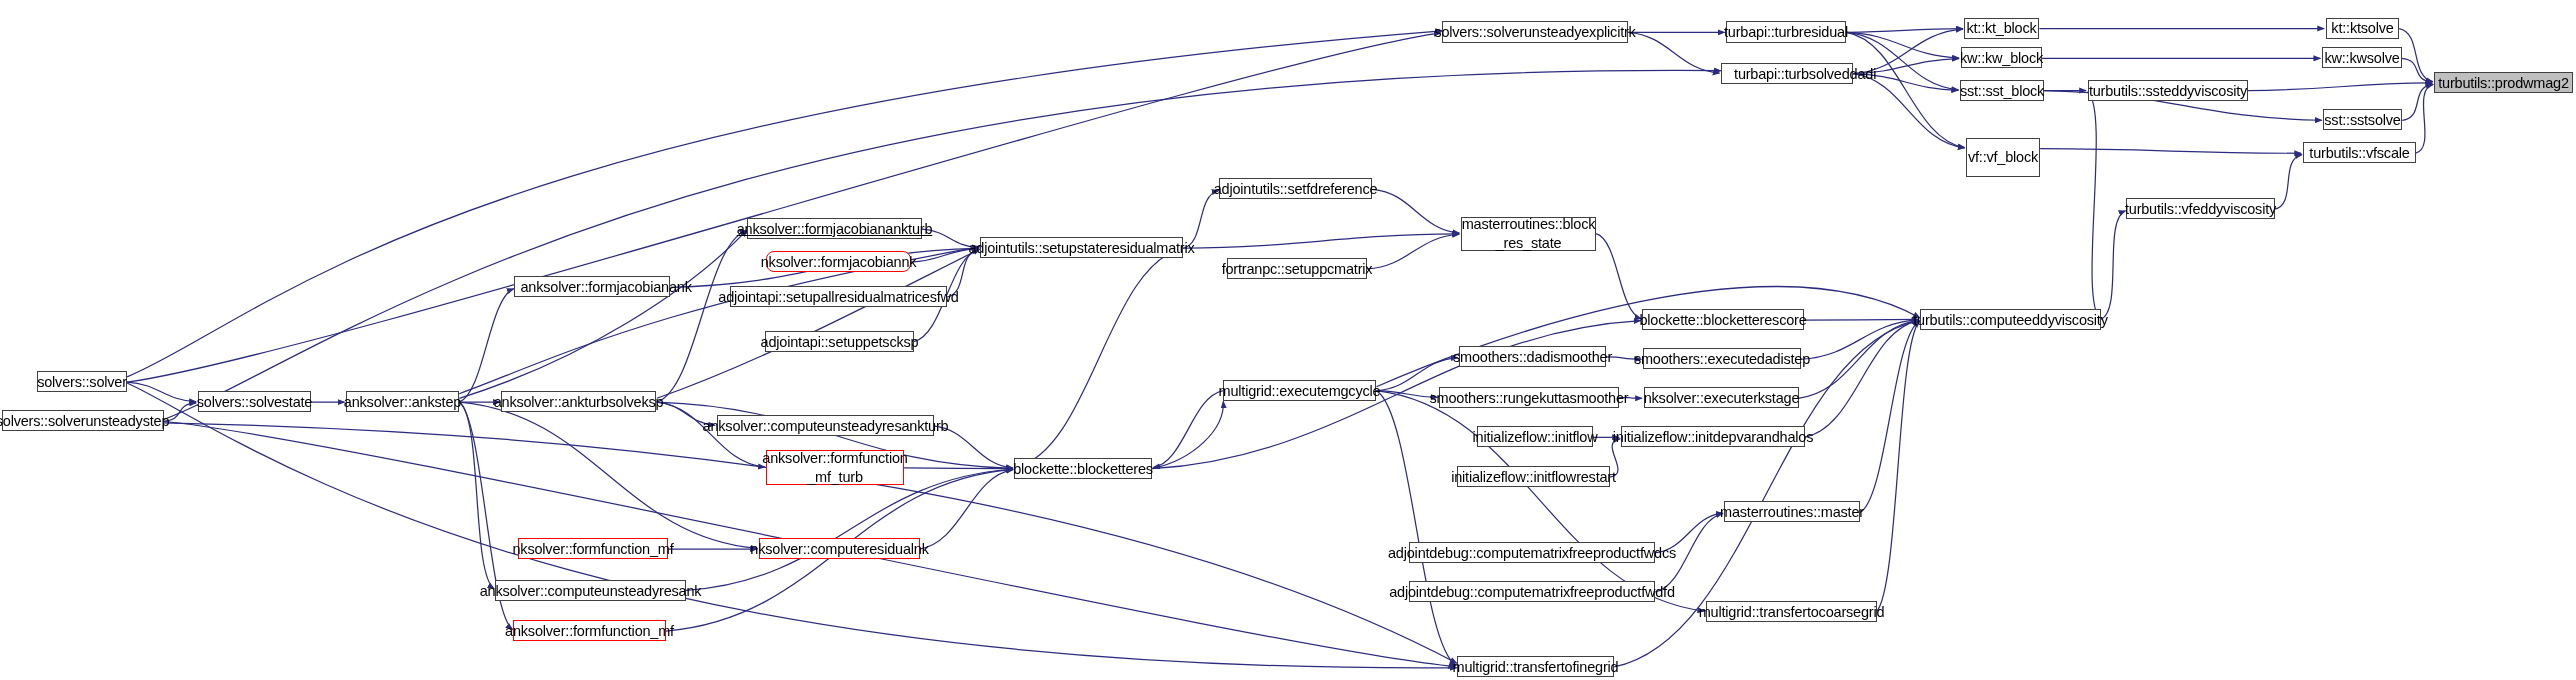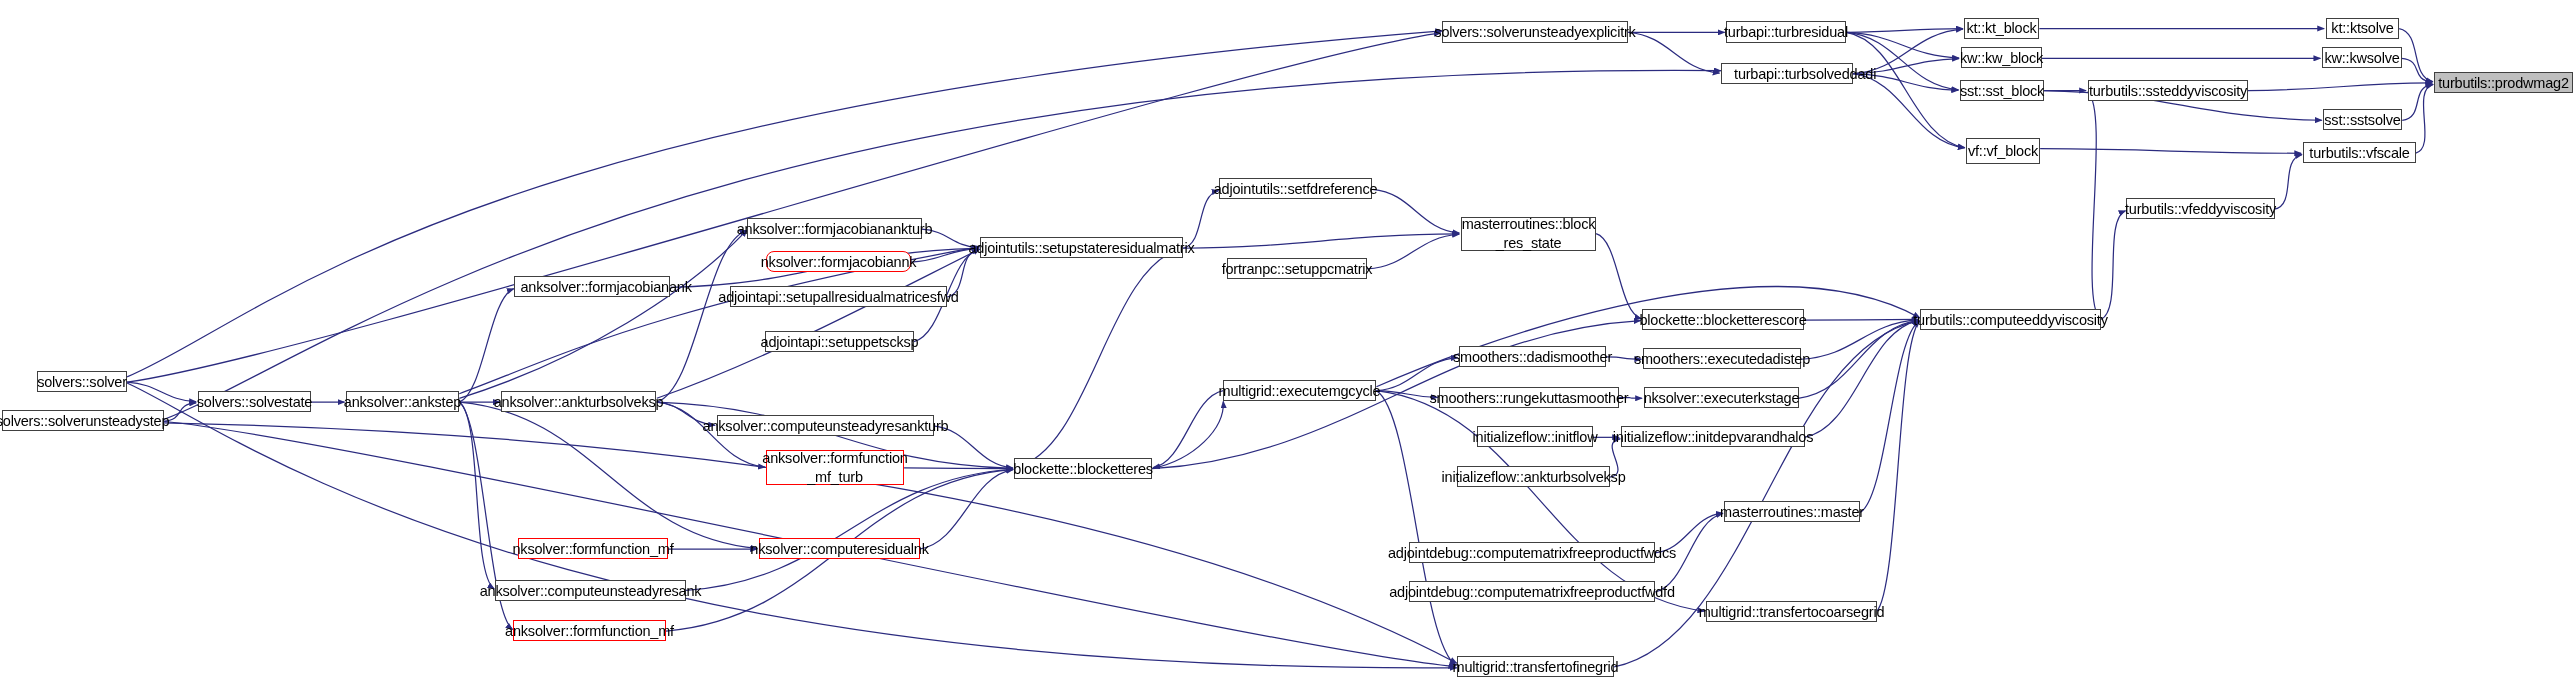--- a/index.html
+++ b/index.html
@@ -133,59 +133,59 @@
         <path d="M 1798,505 C 1900,460 2300,300 2508,415" fill="none" stroke="#2b2b7f" stroke-width="1.6" marker-end="url(#arrow)"></path>
       </g>
   </svg>
   <div id="nodes-group">
       <div class="node " style="left: 37px; top: 371px; width: 90px; height: 21.4px;">solvers::solver</div>
       <div class="node " style="left: 1.5px; top: 410px; width: 162px; height: 21.4px;">solvers::solverunsteadystep</div>
       <div class="node " style="left: 198px; top: 391px; width: 113px; height: 21.4px;">solvers::solvestate</div>
       <div class="node " style="left: 346px; top: 391px; width: 113px; height: 21.4px;">anksolver::ankstep</div>
       <div class="node " style="left: 514px; top: 276px; width: 156px; height: 21.4px; padding-left: 32px;">anksolver::formjacobianank</div>
       <div class="node " style="left: 501px; top: 391px; width: 155px; height: 21.4px;">anksolver::ankturbsolveksp</div>
-      <div class="node " style="left: 747px; top: 218px; width: 175px; height: 21.4px;">anksolver::formjacobianankturb</div>
+      <div class="node " style="left: 747px; top: 218px; width: 175px; height: 21.4px; text-decoration: underline;">anksolver::formjacobianankturb</div>
       <div class="node red" style="left: 766px; top: 251px; width: 145px; height: 21.4px; border-color: rgb(255, 0, 0); border-radius: 8px;">nksolver::formjacobiannk</div>
       <div class="node " style="left: 730px; top: 286px; width: 217px; height: 21.4px;">adjointapi::setupallresidualmatricesfwd</div>
       <div class="node " style="left: 765px; top: 331px; width: 149px; height: 21.4px;">adjointapi::setuppetscksp</div>
       <div class="node " style="left: 717px; top: 415px; width: 217px; height: 21.4px;">anksolver::computeunsteadyresankturb</div>
       <div class="node red two-line" style="left: 766px; top: 450px; width: 138px; height: 35px; border-color: rgb(255, 0, 0);">anksolver::formfunction
 _mf_turb</div>
       <div class="node red" style="left: 518px; top: 538px; width: 150px; height: 21.4px; border-color: rgb(255, 0, 0);">nksolver::formfunction_mf</div>
       <div class="node red" style="left: 759px; top: 538px; width: 161px; height: 21.4px; border-color: rgb(255, 0, 0);">nksolver::computeresidualnk</div>
       <div class="node " style="left: 495px; top: 580px; width: 191px; height: 21.4px;">anksolver::computeunsteadyresank</div>
       <div class="node red" style="left: 513px; top: 620px; width: 153px; height: 21.4px; border-color: rgb(255, 0, 0);">anksolver::formfunction_mf</div>
       <div class="node " style="left: 980px; top: 237px; width: 203px; height: 21.4px;">adjointutils::setupstateresidualmatrix</div>
       <div class="node " style="left: 1219px; top: 178px; width: 153px; height: 21.4px;">adjointutils::setfdreference</div>
       <div class="node " style="left: 1227px; top: 258px; width: 140px; height: 21.4px;">fortranpc::setuppcmatrix</div>
       <div class="node " style="left: 1014px; top: 458px; width: 138px; height: 21.4px;">blockette::blocketteres</div>
       <div class="node " style="left: 1223px; top: 380px; width: 153px; height: 21.4px;">multigrid::executemgcycle</div>
       <div class="node two-line" style="left: 1461px; top: 217px; width: 135px; height: 34px;">masterroutines::block
 _res_state</div>
       <div class="node " style="left: 1459px; top: 346px; width: 147px; height: 21.4px;">smoothers::dadismoother</div>
       <div class="node " style="left: 1439px; top: 387px; width: 180px; height: 21.4px;">smoothers::rungekuttasmoother</div>
       <div class="node " style="left: 1477px; top: 426px; width: 116px; height: 21.4px;">initializeflow::initflow</div>
-      <div class="node " style="left: 1457px; top: 466px; width: 153px; height: 21.4px;">initializeflow::ankturbsolveksp</div>
+      <div class="node " style="left: 1457px; top: 466px; width: 153px; height: 21.4px;">initializeflow::initflowrestart</div>
       <div class="node " style="left: 1409px; top: 542px; width: 246px; height: 21.4px;">adjointdebug::computematrixfreeproductfwdcs</div>
       <div class="node " style="left: 1409px; top: 581px; width: 246px; height: 21.4px;">adjointdebug::computematrixfreeproductfwdfd</div>
       <div class="node " style="left: 1642px; top: 309px; width: 162px; height: 21.4px;">blockette::blocketterescore</div>
       <div class="node " style="left: 1643px; top: 348px; width: 158px; height: 21.4px;">smoothers::executedadistep</div>
       <div class="node " style="left: 1644px; top: 387px; width: 155px; height: 21.4px;">nksolver::executerkstage</div>
       <div class="node " style="left: 1621px; top: 426px; width: 184px; height: 21.4px;">initializeflow::initdepvarandhalos</div>
       <div class="node " style="left: 1724px; top: 501px; width: 136px; height: 21.4px;">masterroutines::master</div>
       <div class="node " style="left: 1706px; top: 601px; width: 171px; height: 21.4px;">multigrid::transfertocoarsegrid</div>
       <div class="node " style="left: 1457px; top: 656px; width: 157px; height: 21.4px;">multigrid::transfertofinegrid</div>
       <div class="node " style="left: 1920px; top: 309px; width: 181px; height: 21.4px;">turbutils::computeeddyviscosity</div>
       <div class="node " style="left: 1442px; top: 21.4px; width: 186px; height: 21.4px;">solvers::solverunsteadyexplicitrk</div>
       <div class="node " style="left: 1726px; top: 21.4px; width: 120px; height: 21.4px;">turbapi::turbresidual</div>
       <div class="node " style="left: 1721px; top: 63px; width: 132px; height: 21.4px; padding-left: 40px;">turbapi::turbsolveddadi</div>
       <div class="node " style="left: 1964px; top: 17.6px; width: 75px; height: 21.4px;">kt::kt_block</div>
       <div class="node " style="left: 1961px; top: 47px; width: 81px; height: 21.4px;">kw::kw_block</div>
       <div class="node " style="left: 1960px; top: 80px; width: 84px; height: 21.4px;">sst::sst_block</div>
-      <div class="node " style="left: 1966px; top: 138px; width: 74px; height: 26px;">vf::vf_block</div>
+      <div class="node " style="left: 1966px; top: 138px; width: 74px; height: 39px;">vf::vf_block</div>
       <div class="node " style="left: 2088px; top: 80px; width: 160px; height: 21.4px;">turbutils::ssteddyviscosity</div>
       <div class="node " style="left: 2326px; top: 17.6px; width: 73px; height: 21.4px;">kt::ktsolve</div>
       <div class="node " style="left: 2322px; top: 47px; width: 80px; height: 21.4px;">kw::kwsolve</div>
       <div class="node " style="left: 2323px; top: 109px; width: 79px; height: 21.4px;">sst::sstsolve</div>
       <div class="node " style="left: 2303px; top: 142px; width: 113px; height: 21.4px;">turbutils::vfscale</div>
       <div class="node " style="left: 2126px; top: 198px; width: 149px; height: 21.4px;">turbutils::vfeddyviscosity</div>
       <div class="node current" style="left: 2434px; top: 72px; width: 139px; height: 21.4px; background: rgb(191, 191, 191);">turbutils::prodwmag2</div>
     </div>
 </div>
 

